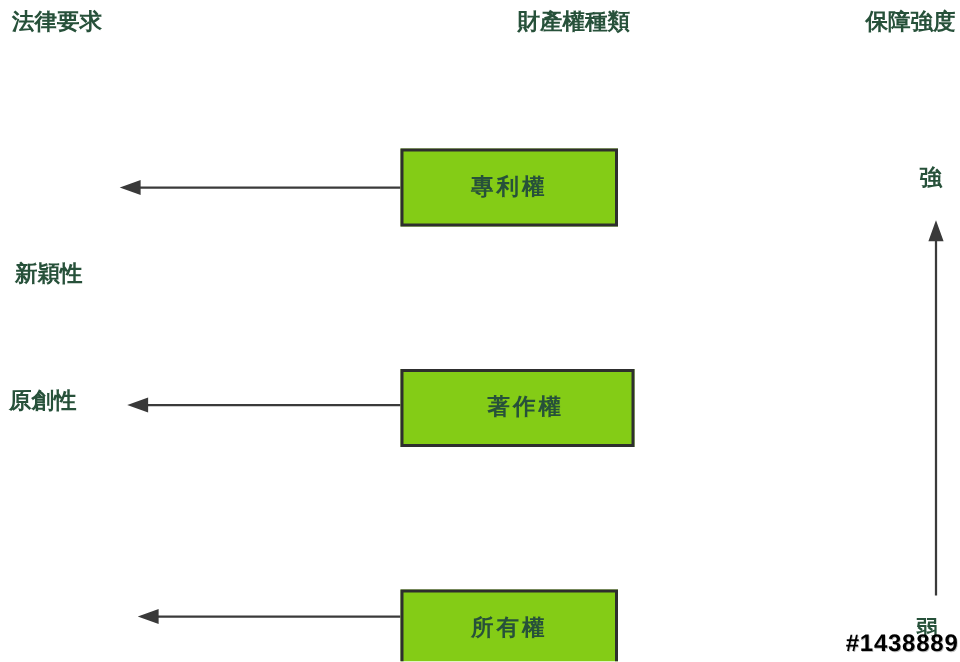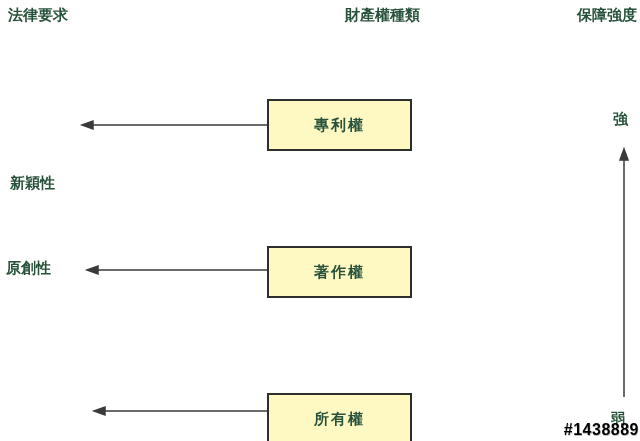--- a/index.html
+++ b/index.html
@@ -5,21 +5,21 @@
   html,body { margin:0; padding:0; background:#fff; }
   .canvas {
     position:relative; width:640px; height:441px; background:#ffffff;
     overflow:hidden; font-family:"Liberation Sans","DejaVu Sans",sans-serif;
   }
   .grn { color:#27513a; font-weight:bold; font-size:15px; line-height:1.15; white-space:nowrap; }
   .pos { position:absolute; }
   .hdr { top:6px; }
   .box {
     position:absolute; left:267px; width:141px; height:48px;
-    border:2px solid #2e2e2e; background:#fef9c3;
+    border:2px solid #2e2e2e; background:#84cc16;
     display:flex; align-items:center; justify-content:center;
     letter-spacing:2px;
   }
   svg.overlay { position:absolute; left:0; top:0; width:640px; height:441px; pointer-events:none; }
   .wm {
     position:absolute; right:1px; top:421px; color:#000000;
     font-weight:bold; font-size:16px; letter-spacing:0.5px;
     text-shadow:0.5px 0.5px 0 #bdbdbd;
   }
   .weak { font-size:14px; }
@@ -48,21 +48,21 @@
   <div class="pos hdr grn" style="left:8px;">法律要求</div>
   <div class="pos hdr grn" style="left:297px;padding-left:48px;">財產權種類</div>
   <div class="pos hdr grn" style="left:577px;">保障強度</div>
 
   <div class="pos grn" style="left:10px; top:130px;margin-top:44px;">新穎性</div>
   <div class="box" style="top:99px;">
     <span class="grn">專利權</span>
   </div>
 
   <div class="pos grn" style="left:6px; top:259px;">原創性</div>
-  <div class="box" style="top:246px;">
+  <div class="box" style="top:246px;padding-left:11px;">
     <span class="grn">著作權</span>
   </div>
 
   <div class="box" style="top:393px;">
     <span class="grn">所有權</span>
   </div>
 
   <div class="pos grn" style="left:613px; top:110px;">強</div>
   <div class="pos grn weak" style="left:611px; top:410px;">弱</div>
 

